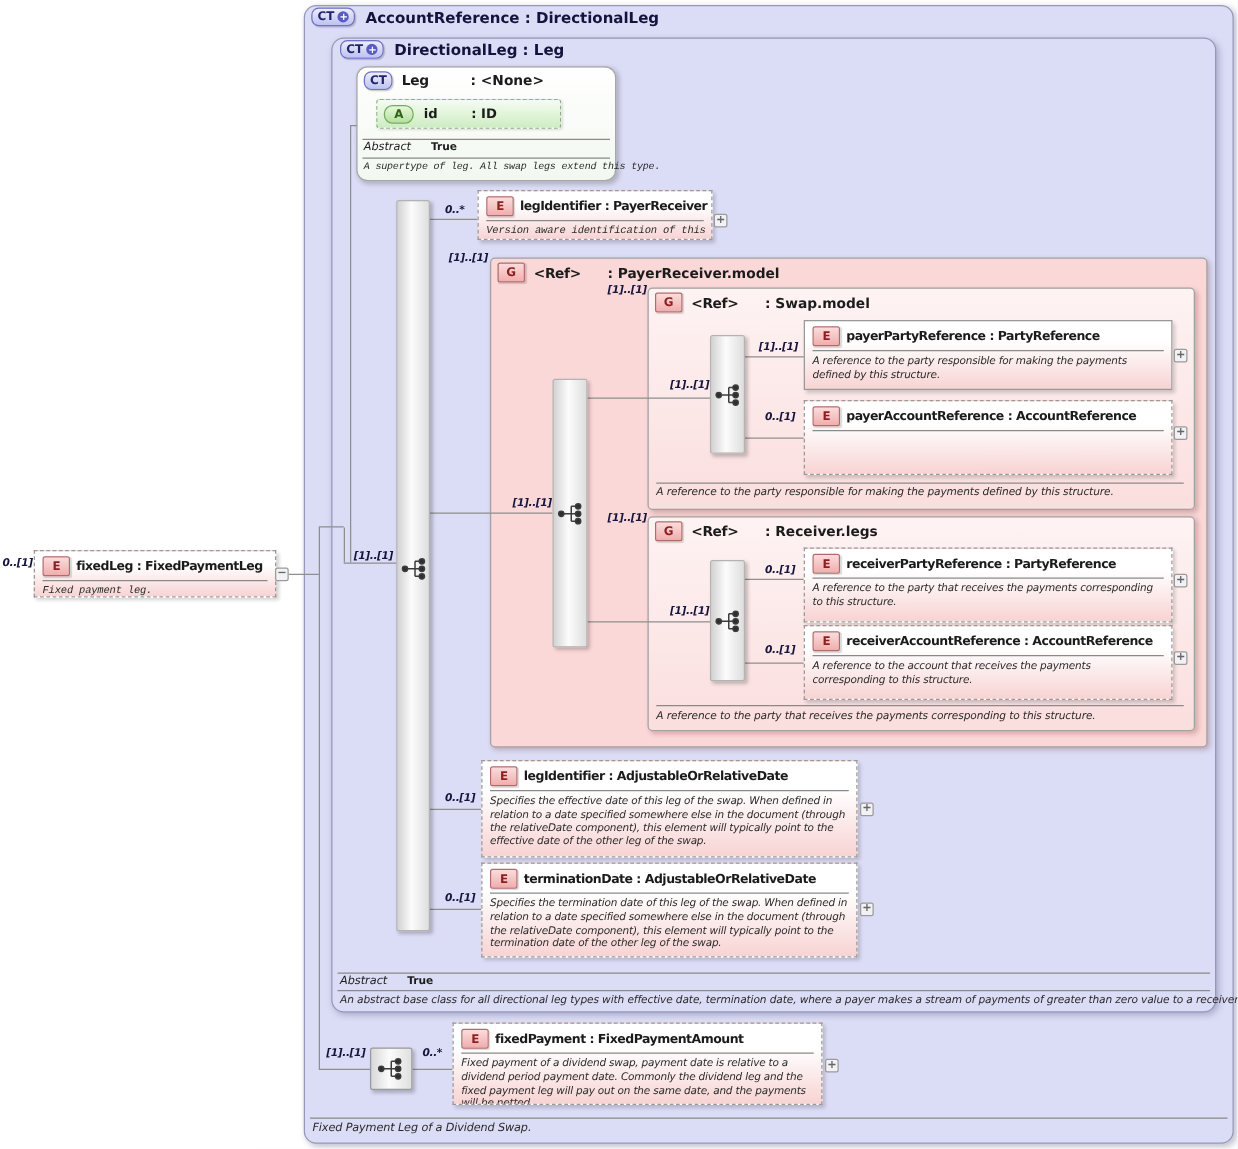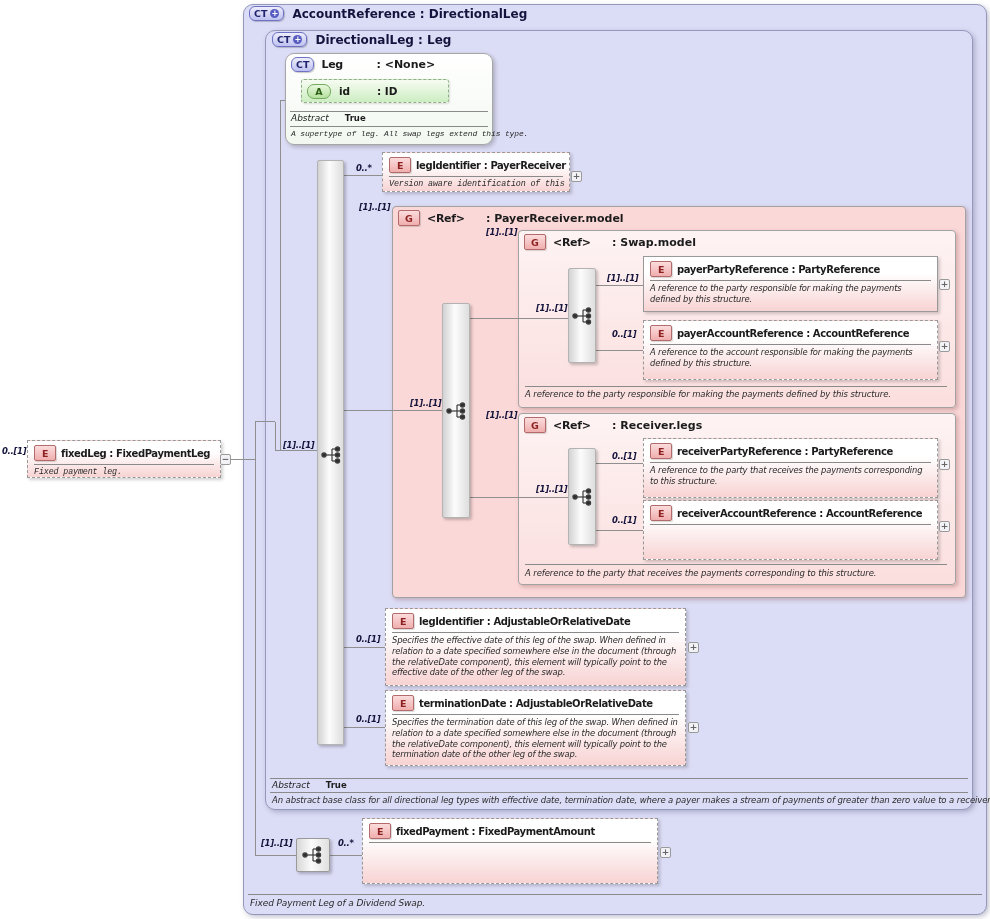--- a/index.html
+++ b/index.html
@@ -216,21 +216,20 @@
     <div class="desc">A reference to the party responsible for making the payments defined by this structure.</div>
   </div>
   <div class="abs plusbox" style="left:939px;top:279px;">+</div>
 
   <div class="abs ebox dashed" style="left:643px;top:320px;width:295px;height:60px;">
     <div class="trow">
         <span class="badge-e">E</span>
         <span>payerAccountReference : AccountReference</span>
       </div>
     <div class="sep"></div>
-    <div class="desc">A reference to the account responsible for making the payments defined by this structure.</div>
   </div>
   <div class="abs plusbox" style="left:939px;top:341px;">+</div>
 
   <div class="abs hline" style="left:525px;top:386px;width:422px;"></div>
   <div class="abs footer-text" style="left:525px;top:389px;width:424px;">A reference to the party responsible for making the payments defined by this structure.</div>
 
   <div class="abs ghdr" style="left:524px;top:417px;">
     <span class="badge-g">G</span>
     <span class="gname">&lt;Ref&gt;</span>
     <span>: Receiver.legs</span>
@@ -245,20 +244,21 @@
     <div class="desc">A reference to the party that receives the payments corresponding to this structure.</div>
   </div>
   <div class="abs plusbox" style="left:939px;top:459px;">+</div>
 
   <div class="abs ebox dashed" style="left:643px;top:500px;width:295px;height:60px;">
     <div class="trow">
         <span class="badge-e">E</span>
         <span>receiverAccountReference : AccountReference</span>
       </div>
     <div class="sep"></div>
+    <div class="desc">A reference to the account that receives the payments corresponding to this structure.</div>
   </div>
   <div class="abs plusbox" style="left:939px;top:521px;">+</div>
 
   <div class="abs hline" style="left:525px;top:564px;width:422px;"></div>
   <div class="abs footer-text" style="left:525px;top:568px;width:424px;">A reference to the party that receives the payments corresponding to this structure.</div>
 
   <div class="abs ebox dashed" style="left:385px;top:608px;width:301px;height:78px;">
     <div class="trow">
         <span class="badge-e">E</span>
         <span>legIdentifier : AdjustableOrRelativeDate</span>
@@ -285,20 +285,21 @@
   </div>
   <div class="abs hline" style="left:270px;top:792px;width:698px;"></div>
   <div class="abs footer-text" style="left:272px;top:795px;width:696px;">An abstract base class for all directional leg types with effective date, termination date, where a payer makes a stream of payments of greater than zero value to a receiver.</div>
 
   <div class="abs ebox dashed" style="left:362px;top:818px;width:296px;height:66px;">
     <div class="trow">
         <span class="badge-e">E</span>
         <span>fixedPayment : FixedPaymentAmount</span>
       </div>
     <div class="sep"></div>
+    <div class="desc">Fixed payment of a dividend swap, payment date is relative to a dividend period payment date. Commonly the dividend leg and the fixed payment leg will pay out on the same date, and the payments will be netted.</div>
   </div>
   <div class="abs plusbox" style="left:660px;top:847px;">+</div>
 
   <div class="abs hline" style="left:248px;top:894px;width:734px;"></div>
   <div class="abs footer-text" style="left:250px;top:898px;font-size:9px;">Fixed Payment Leg of a Dividend Swap.</div>
 
   <div class="abs ebox dashed" style="left:27px;top:440px;width:194px;height:38px;">
     <div class="trow">
         <span class="badge-e">E</span>
         <span>fixedLeg : FixedPaymentLeg</span>

